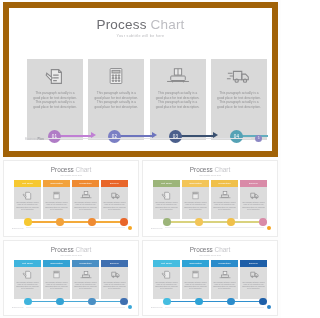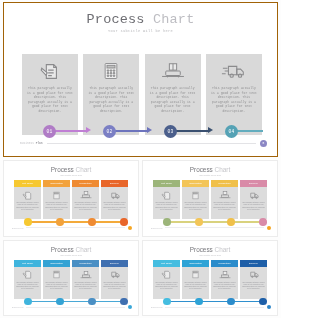--- a/index.html
+++ b/index.html
@@ -4,21 +4,21 @@
 <style>
   * { margin:0; padding:0; box-sizing:border-box; }
   html,body{ width:281px; height:318px; overflow:hidden; background:#ffffff; }
   body{ font-family:"Liberation Sans", sans-serif; }
 
   .page{ position:relative; width:281px; height:318px; background:#fdfdfd; }
 
   
   .main-slide{
     position:absolute; left:3px; top:2px; width:275px; height:155px;
-    background:#ffffff; border:1px solid #a16207;font-family:Liberation Mono, monospace;
+    background:#ffffff; border:6px solid #a16207;
   }
   .slide-title{
     text-align:center; margin-top:9px;
     font-size:13.5px; font-weight:400; letter-spacing:.2px;
     color:#6d6d72; line-height:15px;
   }
   .slide-title .accent{ color:#bdbdc2; }
   .slide-sub{
     text-align:center; margin-top:2px;
     font-size:3.6px; color:#b6b6ba; letter-spacing:.35px;

